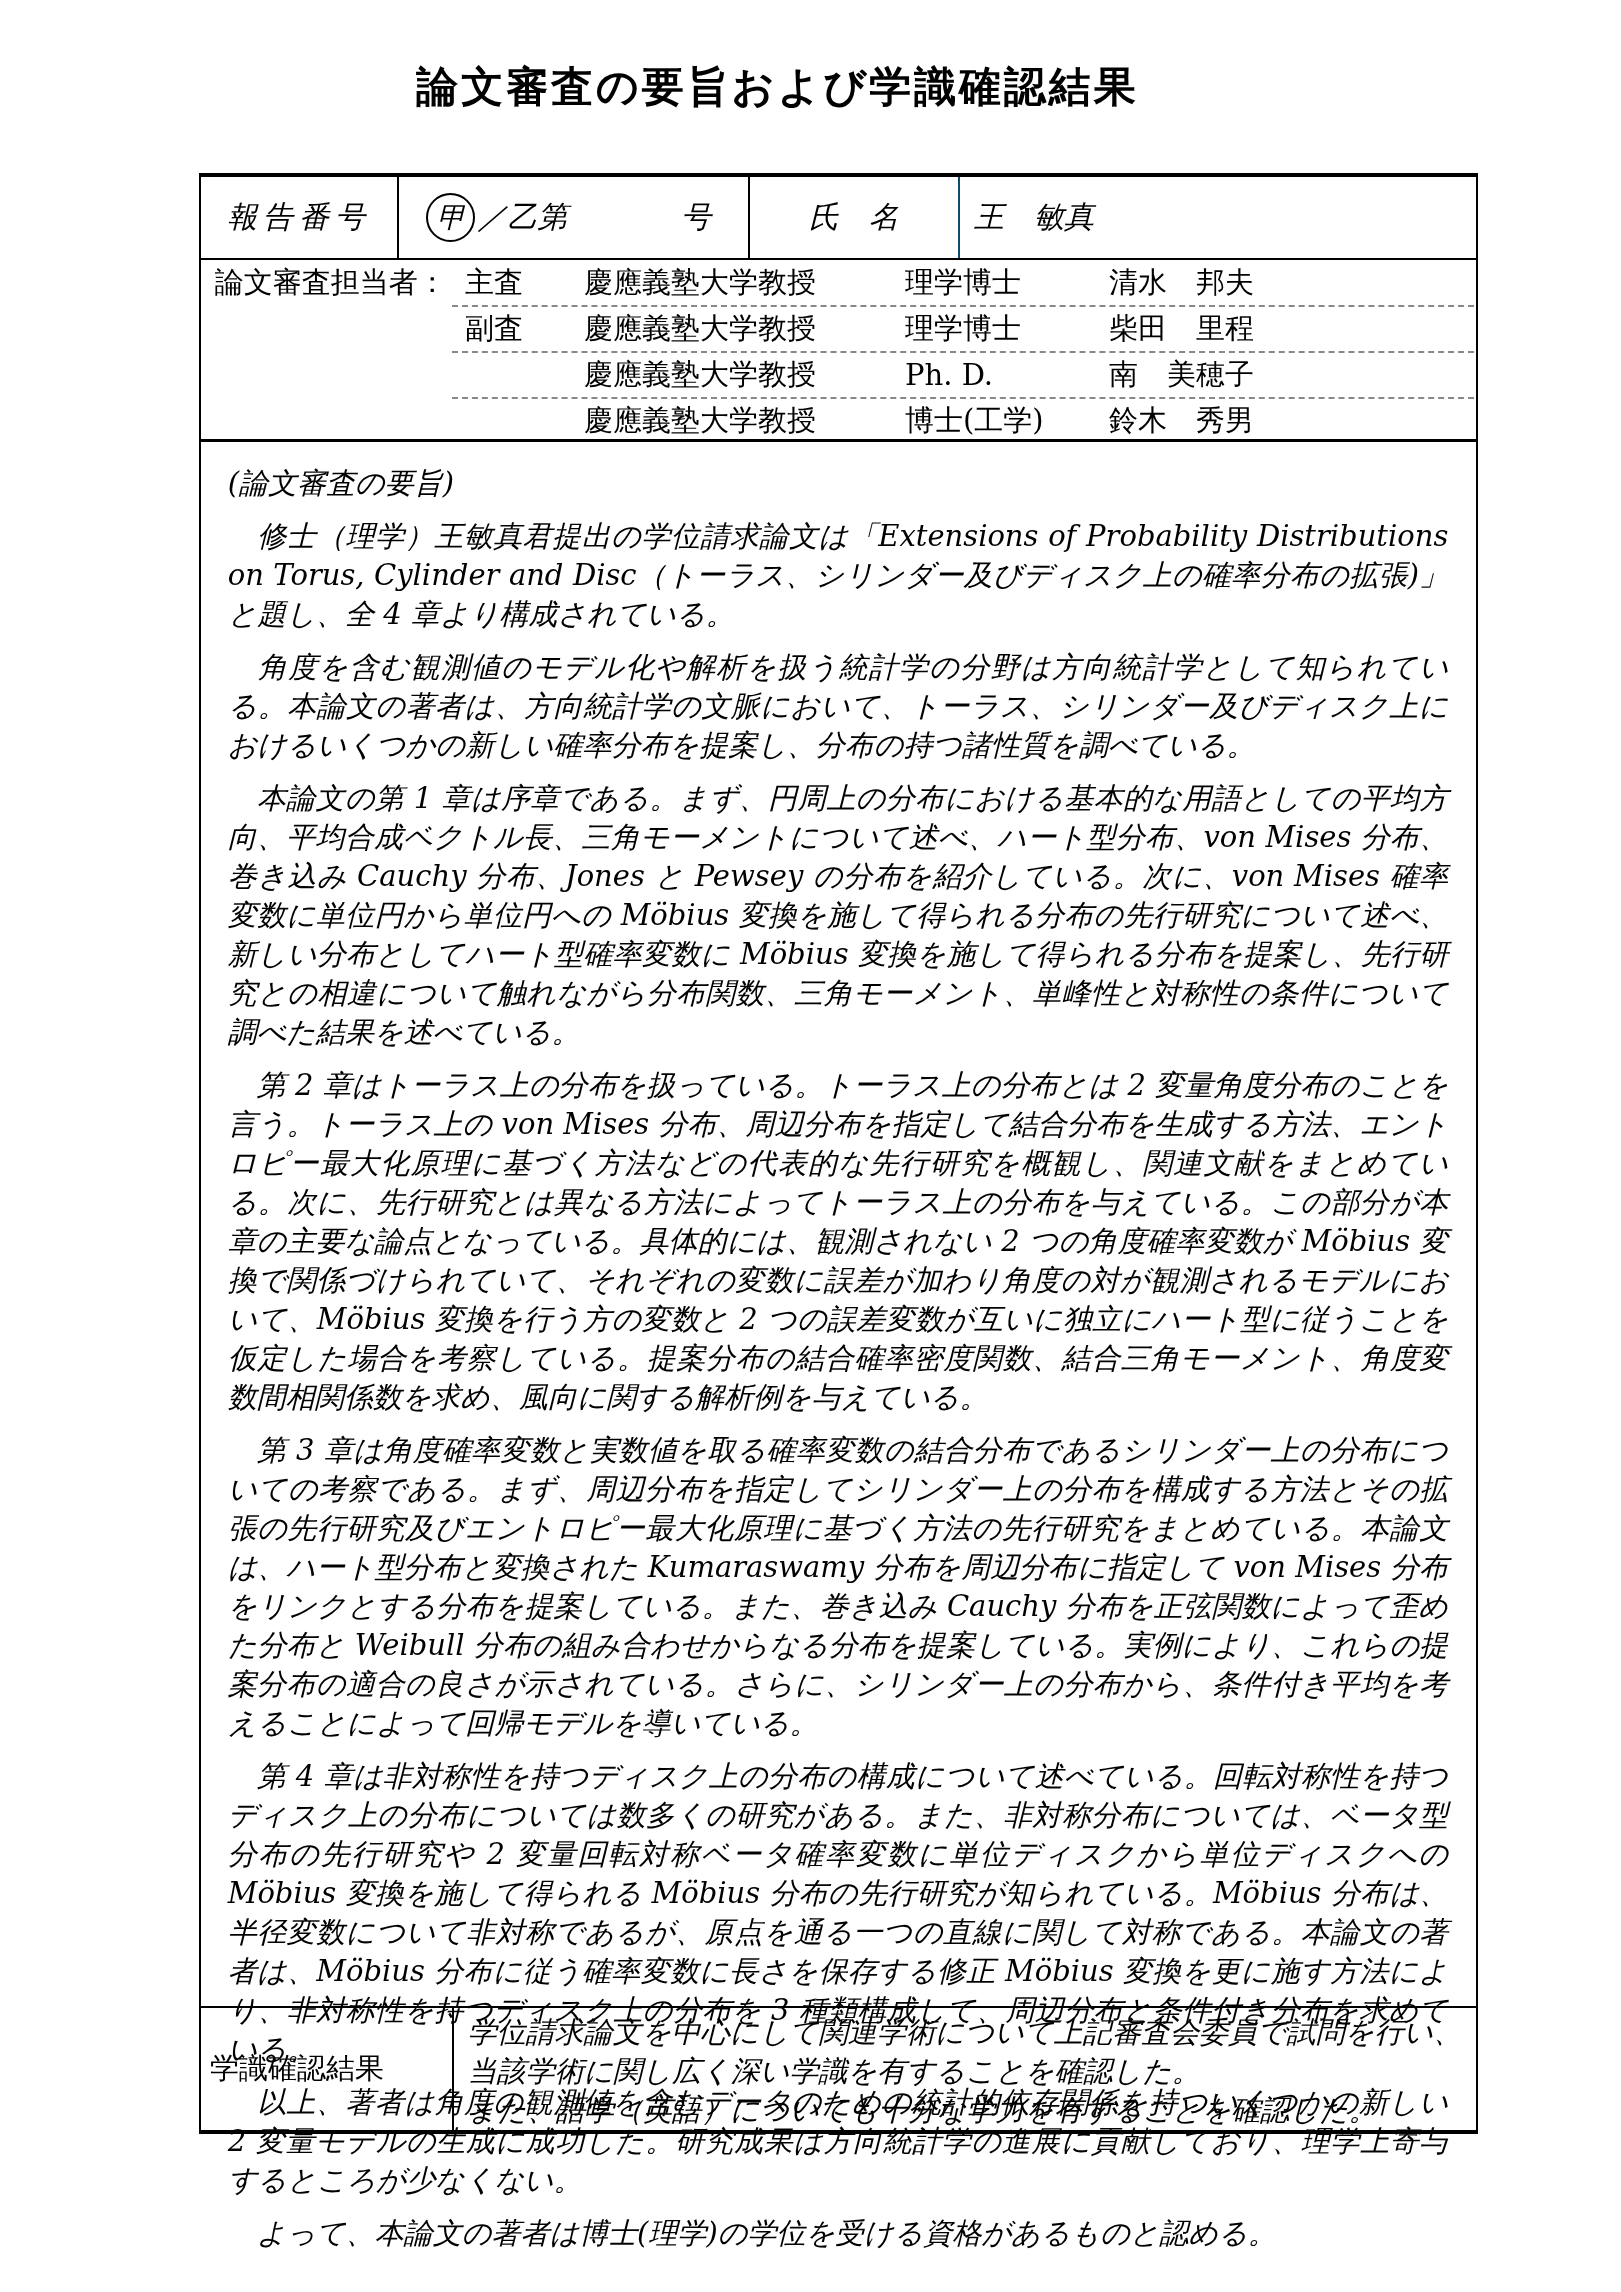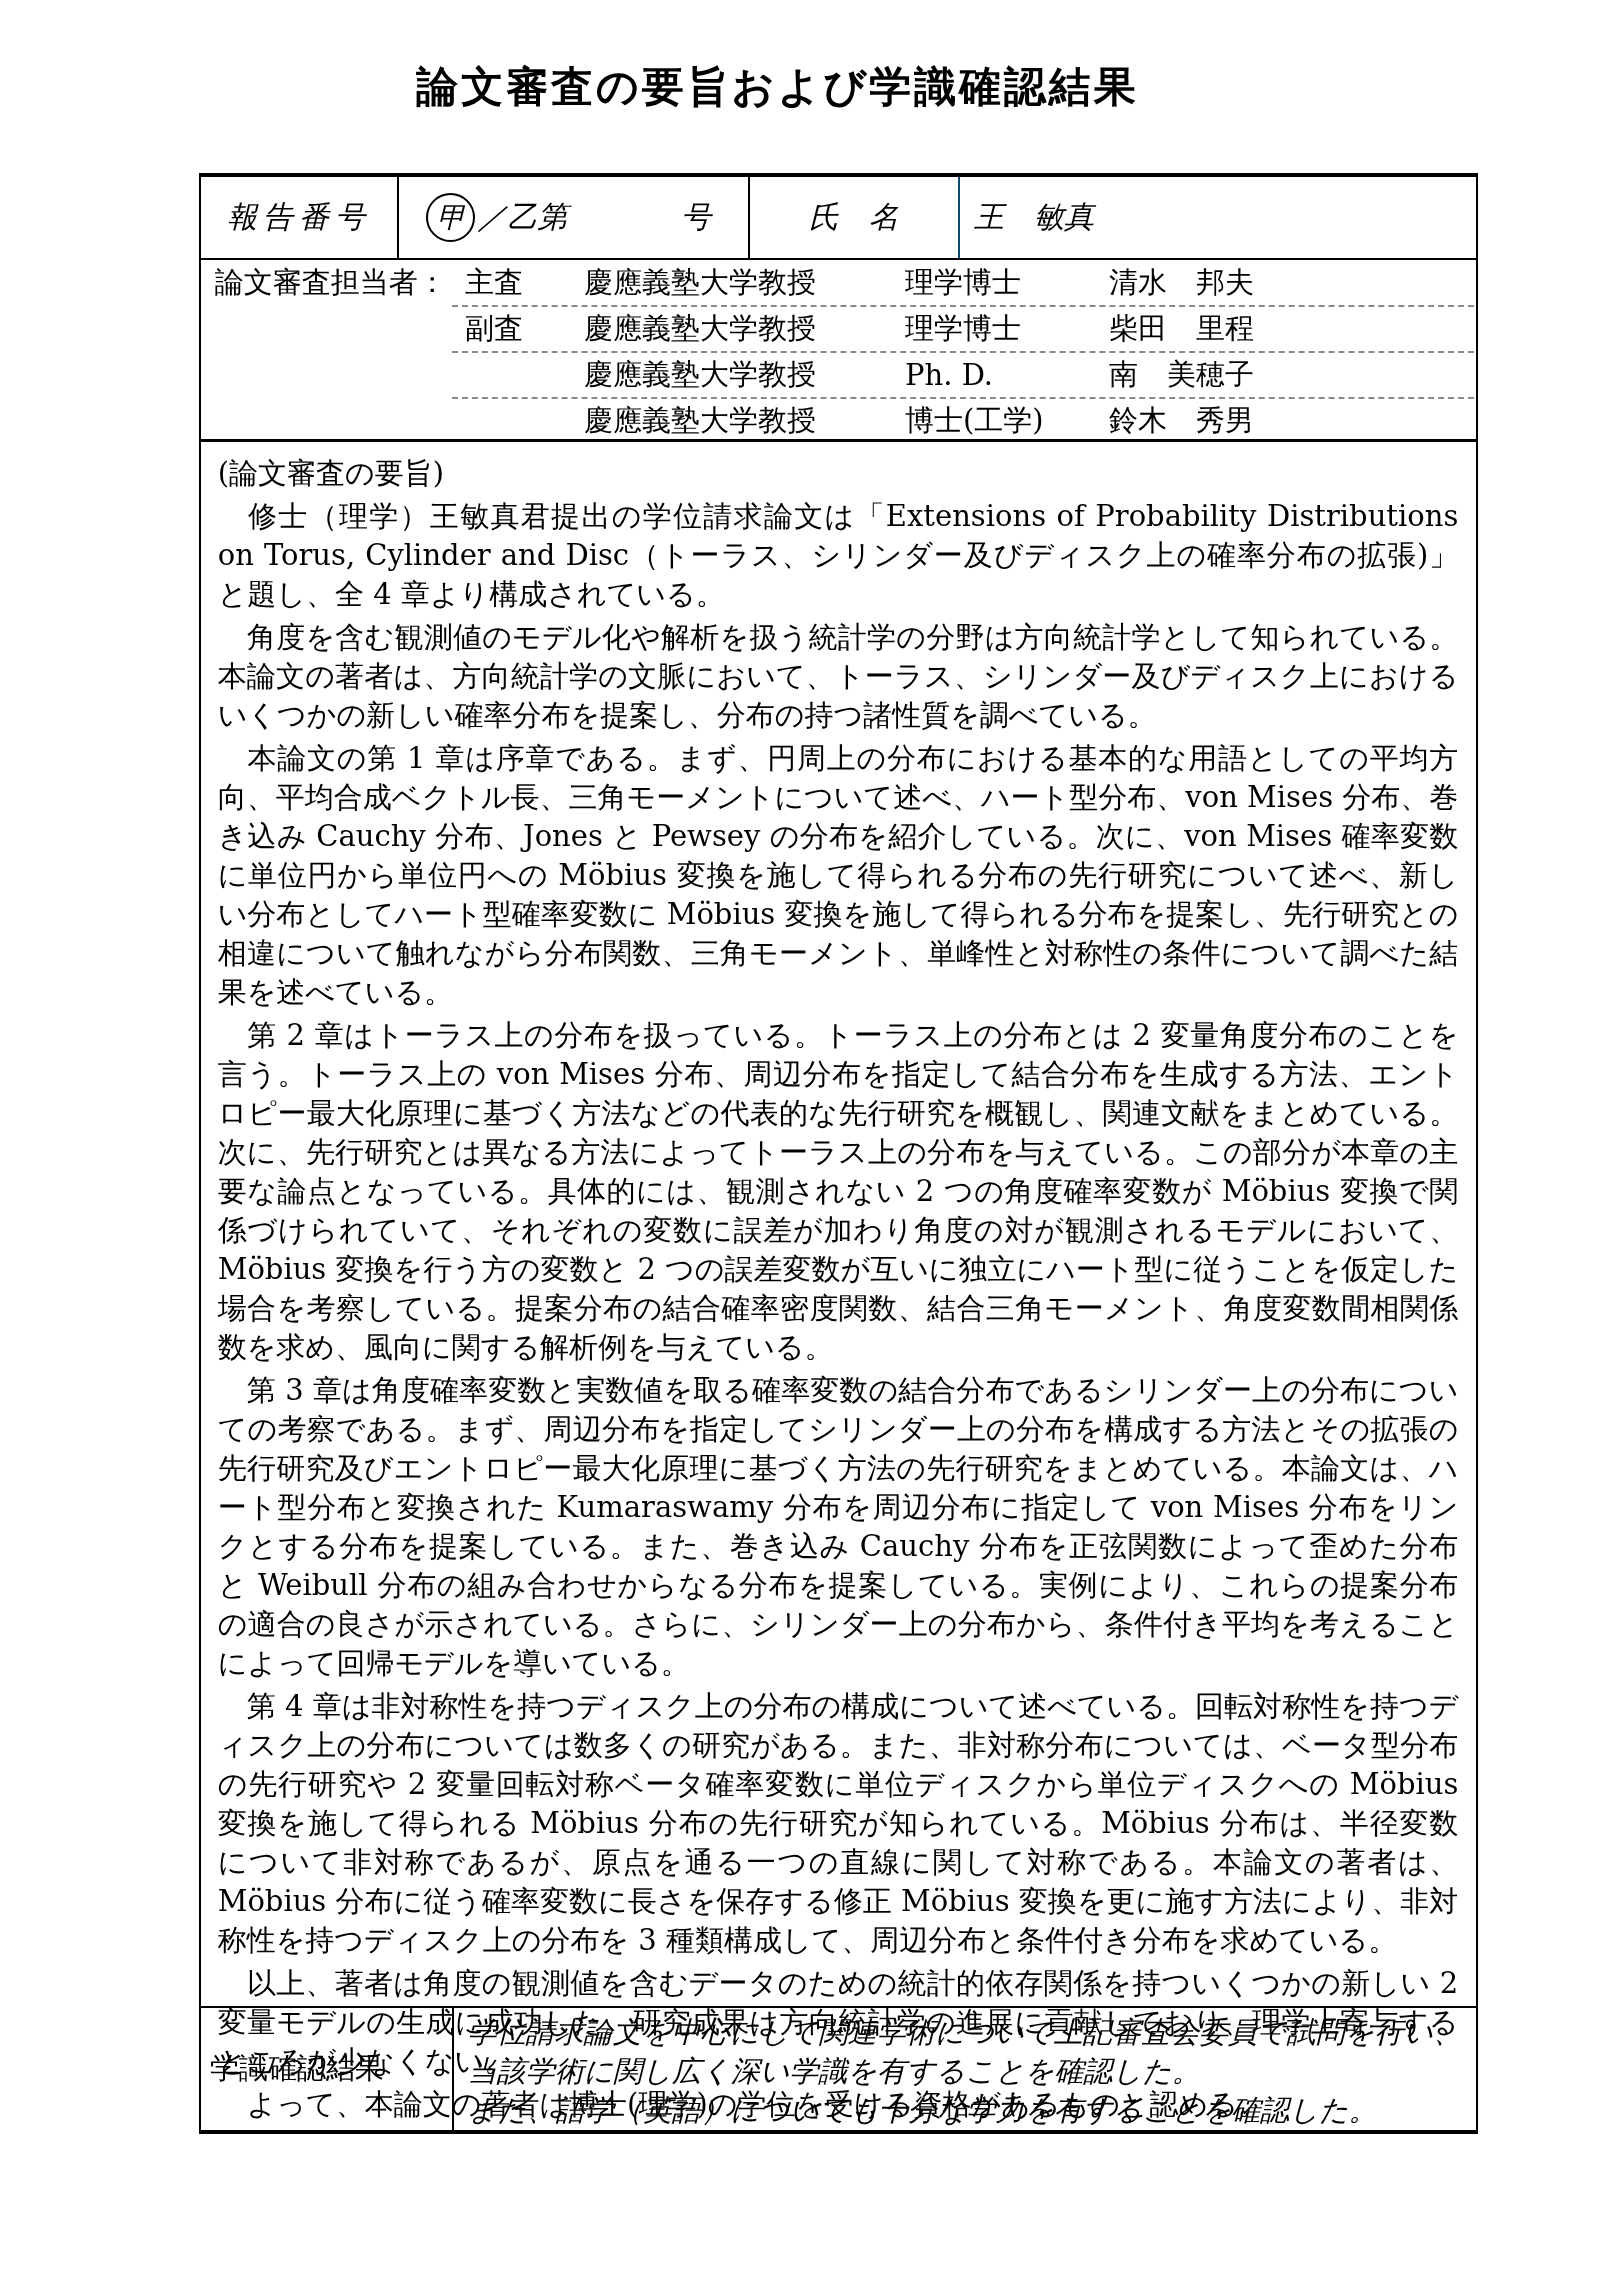--- a/index.html
+++ b/index.html
@@ -55,21 +55,21 @@
   .rv-degree { left:704px; }
   .rv-name   { left:908px; }
   .dashline { position:absolute; bottom:-1px; left:251px; right:2px; border-bottom:2px dashed #888; }
   
   .row-body {
     height:1566px; box-sizing:border-box;
     padding:7.8px 13.7px 0 12.7px;
     border-bottom:2px solid #000;
     font-size:29px; line-height:39px;
   }
-  .row-body p { margin:4px; text-align:justify; }
+  .row-body p { margin:14px; text-align:justify;font-style:italic; }
   
   .row-gakushiki { display:flex; height:122px; box-sizing:border-box; }
   .cell-g-label {
     width:253px; box-sizing:border-box; border-right:2px solid #000;
     display:flex; align-items:center; padding-left:9px;
     font-size:29px;
   }
   .cell-g-content { flex:1; padding:4.9px 13.7px 0 13.7px; font-size:29px; line-height:39px; }
   .cell-g-content p { margin:0; text-align:justify;font-style:italic; }
 </style>

